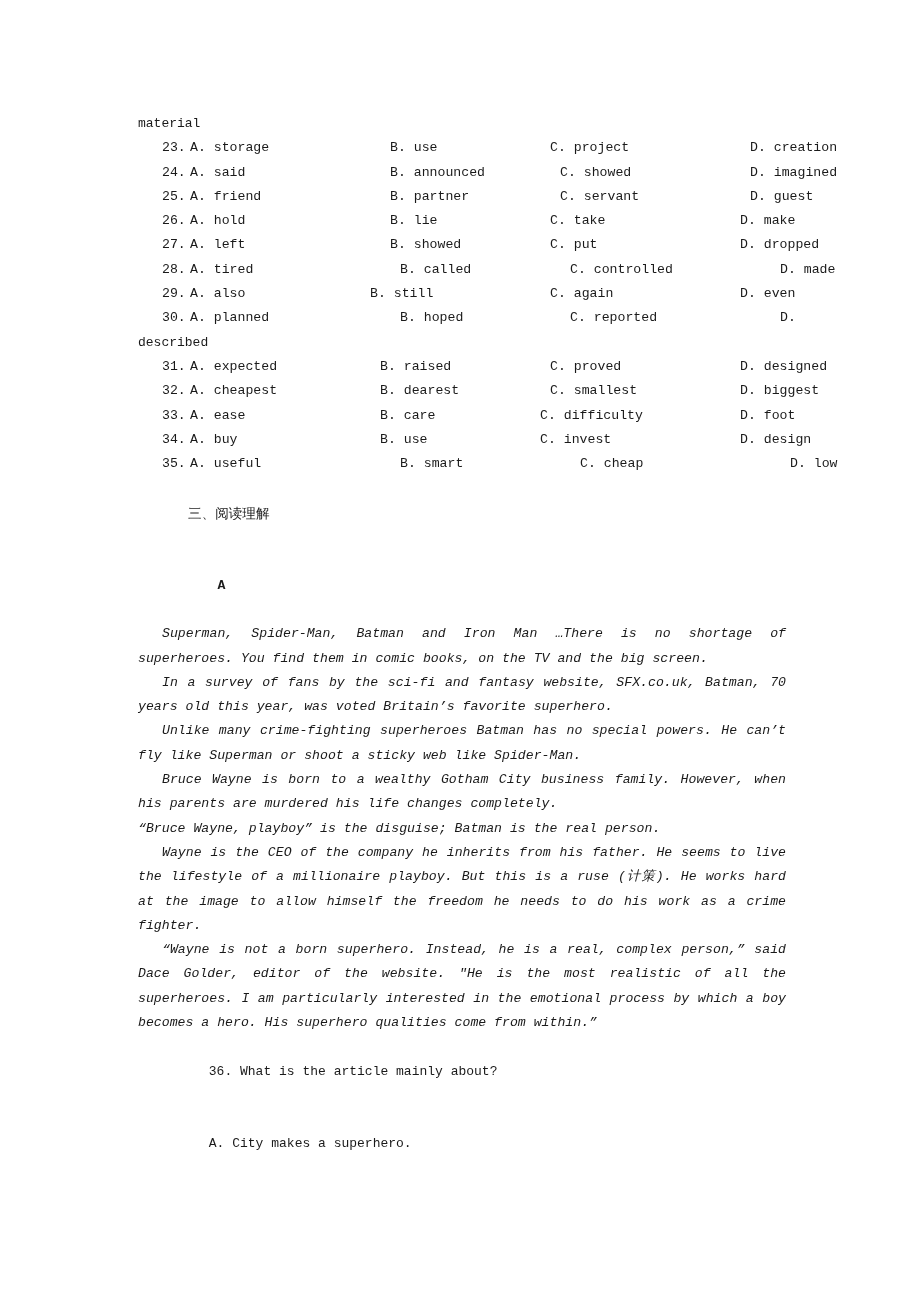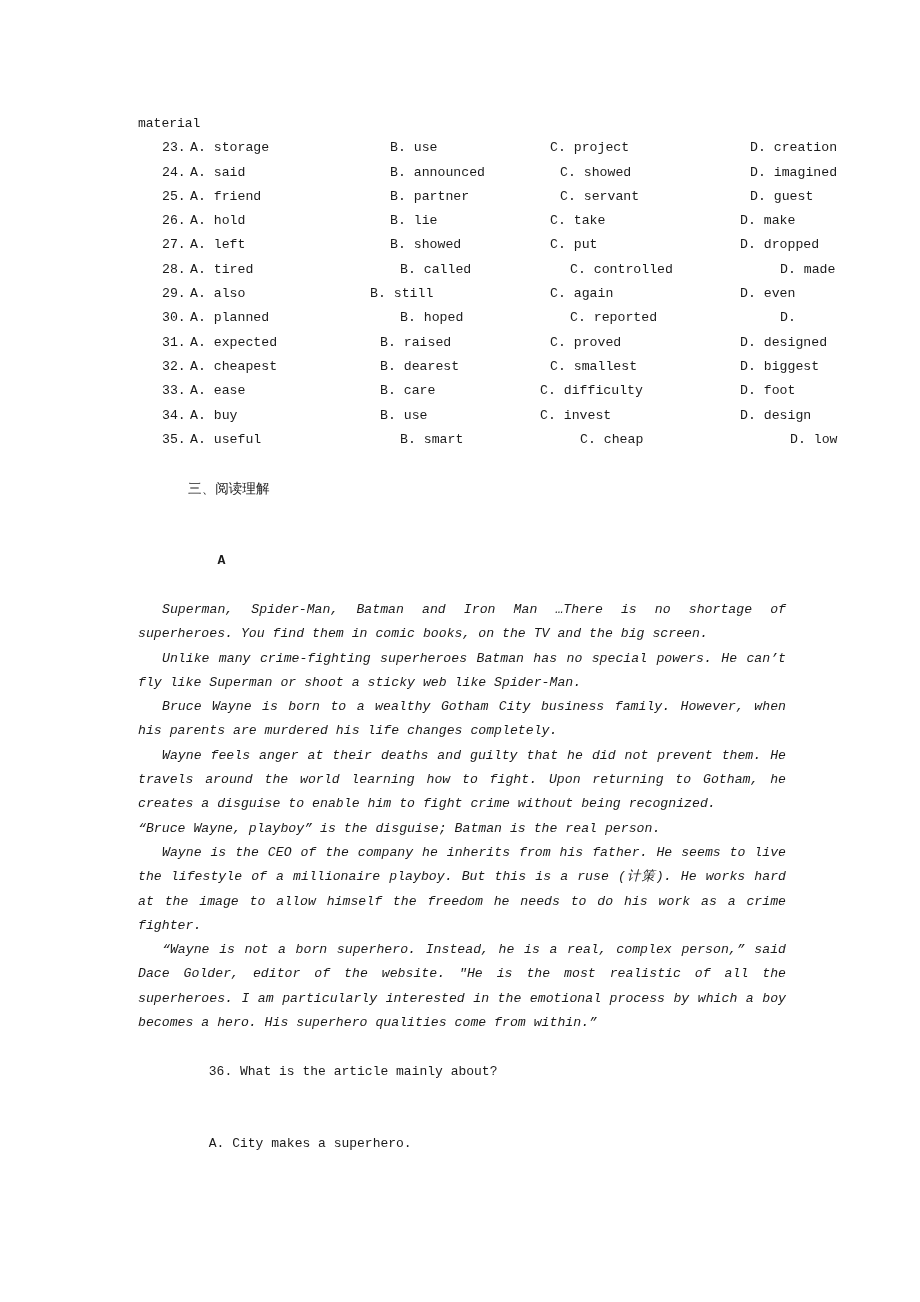--- a/index.html
+++ b/index.html
@@ -78,39 +78,40 @@
     <div>
 
     <div class="qrow" style="position: relative; height: 24.3px;"><span style="display: inline-block; width: 52px; padding-left: 24px; box-sizing: border-box;">23.</span><span style="position: absolute; left: 52px; top: 0px;">A. storage</span><span style="position: absolute; left: 252px; top: 0px;">B. use</span><span style="position: absolute; left: 412px; top: 0px;">C. project</span><span style="position: absolute; left: 612px; top: 0px;">D. creation</span></div>
         <div class="qrow" style="position: relative; height: 24.3px;"><span style="display: inline-block; width: 52px; padding-left: 24px; box-sizing: border-box;">24.</span><span style="position: absolute; left: 52px; top: 0px;">A. said</span><span style="position: absolute; left: 252px; top: 0px;">B. announced</span><span style="position: absolute; left: 422px; top: 0px;">C. showed</span><span style="position: absolute; left: 612px; top: 0px;">D. imagined</span></div>
         <div class="qrow" style="position: relative; height: 24.3px;"><span style="display: inline-block; width: 52px; padding-left: 24px; box-sizing: border-box;">25.</span><span style="position: absolute; left: 52px; top: 0px;">A. friend</span><span style="position: absolute; left: 252px; top: 0px;">B. partner</span><span style="position: absolute; left: 422px; top: 0px;">C. servant</span><span style="position: absolute; left: 612px; top: 0px;">D. guest</span></div>
         <div class="qrow" style="position: relative; height: 24.3px;"><span style="display: inline-block; width: 52px; padding-left: 24px; box-sizing: border-box;">26.</span><span style="position: absolute; left: 52px; top: 0px;">A. hold</span><span style="position: absolute; left: 252px; top: 0px;">B. lie</span><span style="position: absolute; left: 412px; top: 0px;">C. take</span><span style="position: absolute; left: 602px; top: 0px;">D. make</span></div>
         <div class="qrow" style="position: relative; height: 24.3px;"><span style="display: inline-block; width: 52px; padding-left: 24px; box-sizing: border-box;">27.</span><span style="position: absolute; left: 52px; top: 0px;">A. left</span><span style="position: absolute; left: 252px; top: 0px;">B. showed</span><span style="position: absolute; left: 412px; top: 0px;">C. put</span><span style="position: absolute; left: 602px; top: 0px;">D. dropped</span></div>
         <div class="qrow" style="position: relative; height: 24.3px;"><span style="display: inline-block; width: 52px; padding-left: 24px; box-sizing: border-box;">28.</span><span style="position: absolute; left: 52px; top: 0px;">A. tired</span><span style="position: absolute; left: 262px; top: 0px;">B. called</span><span style="position: absolute; left: 432px; top: 0px;">C. controlled</span><span style="position: absolute; left: 642px; top: 0px;">D. made</span></div>
         <div class="qrow" style="position: relative; height: 24.3px;"><span style="display: inline-block; width: 52px; padding-left: 24px; box-sizing: border-box;">29.</span><span style="position: absolute; left: 52px; top: 0px;">A. also</span><span style="position: absolute; left: 232px; top: 0px;">B. still</span><span style="position: absolute; left: 412px; top: 0px;">C. again</span><span style="position: absolute; left: 602px; top: 0px;">D. even</span></div>
         <div class="qrow" style="position: relative; height: 24.3px;"><span style="display: inline-block; width: 52px; padding-left: 24px; box-sizing: border-box;">30.</span><span style="position: absolute; left: 52px; top: 0px;">A. planned</span><span style="position: absolute; left: 262px; top: 0px;">B. hoped</span><span style="position: absolute; left: 432px; top: 0px;">C. reported</span><span style="position: absolute; left: 642px; top: 0px;">D.</span></div>
+        <div class="line">described</div>
         <div class="qrow" style="position: relative; height: 24.3px;"><span style="display: inline-block; width: 52px; padding-left: 24px; box-sizing: border-box;">31.</span><span style="position: absolute; left: 52px; top: 0px;">A. expected</span><span style="position: absolute; left: 242px; top: 0px;">B. raised</span><span style="position: absolute; left: 412px; top: 0px;">C. proved</span><span style="position: absolute; left: 602px; top: 0px;">D. designed</span></div>
         <div class="qrow" style="position: relative; height: 24.3px;"><span style="display: inline-block; width: 52px; padding-left: 24px; box-sizing: border-box;">32.</span><span style="position: absolute; left: 52px; top: 0px;">A. cheapest</span><span style="position: absolute; left: 242px; top: 0px;">B. dearest</span><span style="position: absolute; left: 412px; top: 0px;">C. smallest</span><span style="position: absolute; left: 602px; top: 0px;">D. biggest</span></div>
         <div class="qrow" style="position: relative; height: 24.3px;"><span style="display: inline-block; width: 52px; padding-left: 24px; box-sizing: border-box;">33.</span><span style="position: absolute; left: 52px; top: 0px;">A. ease</span><span style="position: absolute; left: 242px; top: 0px;">B. care</span><span style="position: absolute; left: 402px; top: 0px;">C. difficulty</span><span style="position: absolute; left: 602px; top: 0px;">D. foot</span></div>
         <div class="qrow" style="position: relative; height: 24.3px;"><span style="display: inline-block; width: 52px; padding-left: 24px; box-sizing: border-box;">34.</span><span style="position: absolute; left: 52px; top: 0px;">A. buy</span><span style="position: absolute; left: 242px; top: 0px;">B. use</span><span style="position: absolute; left: 402px; top: 0px;">C. invest</span><span style="position: absolute; left: 602px; top: 0px;">D. design</span></div>
         <div class="qrow" style="position: relative; height: 24.3px;"><span style="display: inline-block; width: 52px; padding-left: 24px; box-sizing: border-box;">35.</span><span style="position: absolute; left: 52px; top: 0px;">A. useful</span><span style="position: absolute; left: 262px; top: 0px;">B. smart</span><span style="position: absolute; left: 442px; top: 0px;">C. cheap</span><span style="position: absolute; left: 652px; top: 0px;">D. low</span></div>
       </div>
 
     <div class="section-head cjk">
       <span style="display:inline-block;width:24px"></span><span>三、阅读理解</span>
     </div>
 
     <div class="center-letter">
       <span style="display:inline-block;width:32px"></span><span>A</span>
     </div>
 
     <p class="para indent">Superman, Spider-Man, Batman and Iron Man …There is no shortage of superheroes. You find them in comic books, on the TV and the big screen.</p>
+    <p class="para indent">In a survey of fans by the sci-fi and fantasy website, SFX.co.uk, Batman, 70 years old this year, was voted Britain’s favorite superhero.</p>
     <p class="para indent">Unlike many crime-fighting superheroes Batman has no special powers. He can’t fly like Superman or shoot a sticky web like Spider-Man.</p>
     <p class="para indent">Bruce Wayne is born to a wealthy Gotham City business family. However, when his parents are murdered his life changes completely.</p>
-    <p class="para indent">Wayne feels anger at their deaths and guilty that he did not prevent them. He travels around the world learning how to fight. Upon returning to Gotham, he creates a disguise to enable him to fight crime without being recognized.</p>
     <p class="para">“Bruce Wayne, playboy” is the disguise; Batman is the real person.</p>
     <p class="para indent">Wayne is the CEO of the company he inherits from his father. He seems to live the lifestyle of a millionaire playboy. But this is a ruse (计策). He works hard at the image to allow himself the freedom he needs to do his work as a crime fighter.</p>
     <p class="para indent">“Wayne is not a born superhero. Instead, he is a real, complex person,” said Dace Golder, editor of the website. "He is the most realistic of all the superheroes. I am particularly interested in the emotional process by which a boy becomes a hero. His superhero qualities come from within.”</p>
 
     <div class="line">
       <span style="display:inline-block;width:24px"></span><span>36. What is the article mainly about?</span>
     </div>
     <div class="line">
       <span style="display:inline-block;width:24px"></span><span>A. City makes a superhero.</span>
     </div>

